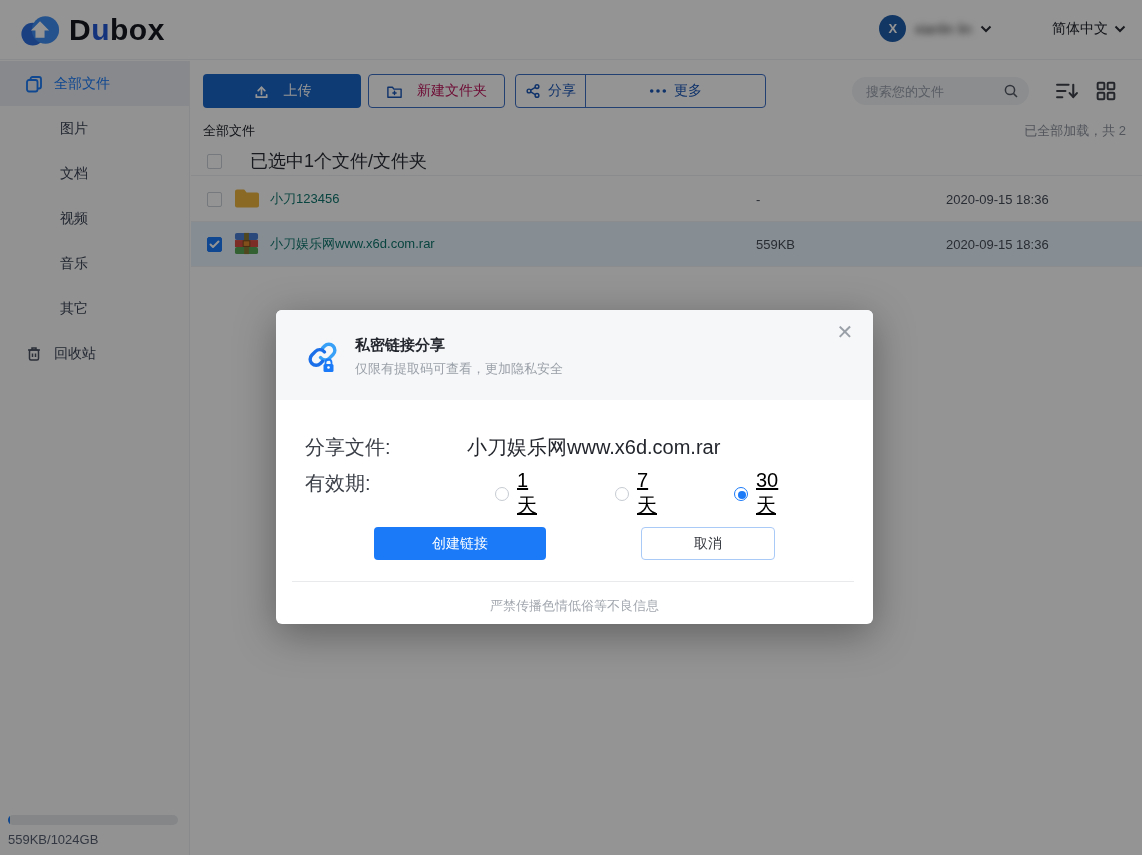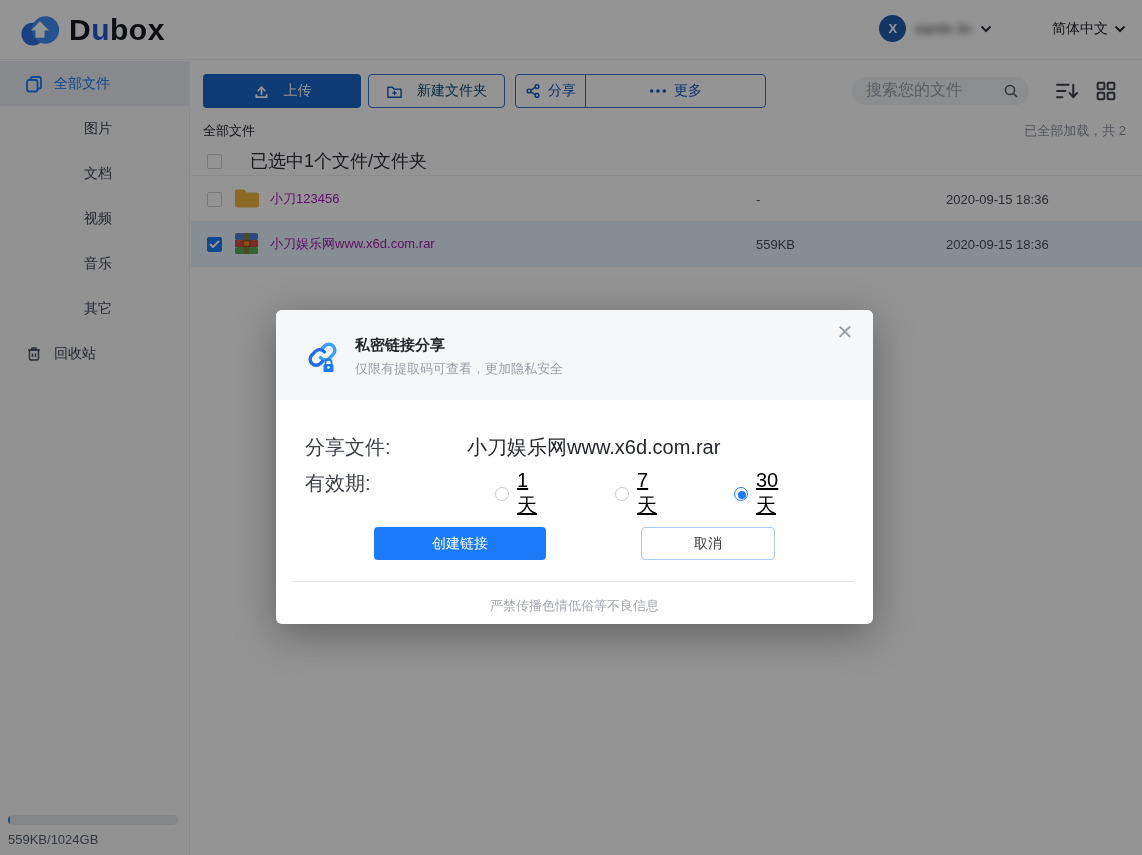--- a/index.html
+++ b/index.html
@@ -25,46 +25,46 @@
             display:flex; align-items:center; justify-content:center; font-size:13px; font-weight:bold; }
   .username { font-size:14px; color:#444; filter: blur(3px); }
   .lang-switch { position:absolute; right:16px; top:20px; display:flex; align-items:center; gap:6px; cursor:pointer;text-align:center; }
   .lang-label { font-size:14px; color:#20242c; }
 
   
   .sidebar { position:absolute; top:61px; left:0; width:190px; bottom:0; background:#fbfcfd; border-right:1px solid #eceef1; }
   .side-item { height:45px; display:flex; align-items:center; padding-left:25px; font-size:14px; color:#3c4354; cursor:pointer; }
   .side-item .s-icon { width:18px; height:18px; margin-right:11px; display:flex; }
   .side-item.active { background:#e8edf2; color:#1a7af8; }
-  .side-item.sub { padding-left:84px; }
+  .side-item.sub { padding-left:60px; }
   .storage { position:absolute; left:8px; bottom:8px; width:170px; }
   .storage-bar { height:10px; border-radius:5px; background:#e4e7ea; overflow:hidden; }
   .storage-fill { height:100%; width:2px; background:#1a7af8; border-radius:5px; }
   .storage-text { margin-top:7px; font-size:13px; color:#596070; }
 
   
   .main { position:absolute; left:191px; top:61px; right:0; bottom:0; background:#fff; }
 
   .toolbar-btn { position:absolute; top:13px; height:34px; border-radius:4px; display:flex;
                  align-items:center; justify-content:center; gap:14px; font-size:14px; cursor:pointer; }
   .btn-upload { left:12px; width:158px; background:#1a66c9; color:#fff; }
-  .btn-outline { border:1px solid #3d6fc4; color:#0c4a6e; background:transparent; }
+  .btn-outline { border:1px solid #3d6fc4; color:#be185d; background:transparent; }
   .btn-newfolder { left:177px; width:137px; }
   .btn-group { position:absolute; top:13px; left:324px; width:251px; height:34px;
                border:1px solid #3d6fc4; border-radius:4px; display:flex; }
   .btn-group .seg { display:flex; align-items:center; justify-content:center; gap:7px;
                     font-size:14px; color:#1a57b8; cursor:pointer; }
   .seg-share { width:70px; border-right:1px solid #3d6fc4; }
   .seg-more { flex:1; }
 
   .search-box { position:absolute; top:16px; left:661px; width:177px; height:28px;
                 background:#f1f3f6; border-radius:14px; }
   .search-box input { position:absolute; inset:0; border:none; outline:none; background:transparent;
-                      padding:0 32px 0 14px; font-size:16px; color:#333;
-                      font-family:Liberation Mono, monospace; }
+                      padding:0 32px 0 14px; font-size:13px; color:#333;
+                      font-family:Liberation Sans, sans-serif; }
   .search-box input::placeholder { color:#9aa1ad; }
   .search-glass { position:absolute; right:10px; top:6px; width:16px; height:16px; cursor:pointer; }
   .tool-icon { position:absolute; top:20px; width:24px; height:20px; cursor:pointer; display:flex; }
   .icon-sort { left:864px; }
   .icon-grid { left:905px; }
 
   .list-head { position:absolute; top:61px; left:12px; right:16px; height:18px; font-size:13px; }
   .breadcrumb { float:left; color:#20242c; cursor:pointer; }
   .load-status { float:right; color:#8d939e; }
 
@@ -74,21 +74,21 @@
 
   .cb { width:15px; height:15px; border:1px solid #ccd1d8; border-radius:2px; background:#fff;
         margin-left:16px; flex:none; display:flex; align-items:center; justify-content:center; cursor:pointer; }
   .cb.checked { background:#1a7af8; border-color:#1a7af8; }
 
   .file-row { position:absolute; left:0; right:0; height:45px; display:flex; align-items:center;
               border-bottom:1px solid #f0f2f4; font-size:13px; cursor:pointer; }
   .row-0 { top:116px; }
   .row-1 { top:161px; background:#e9f4fd; }
   .f-icon { width:26px; height:26px; margin-left:12px; flex:none; display:flex; }
-  .f-name { margin-left:10px; color:#a21caf; }
+  .f-name { margin-left:10px; color:#0f766e; }
   .f-size { position:absolute; left:565px; color:#464c59; }
   .f-date { position:absolute; left:732px; color:#464c59;margin-left:23px; }
 
   
   .dim { position:absolute; inset:0; background:rgba(0,0,0,0.42); z-index:50; }
 
   
   .modal { position:absolute; left:276px; top:310px; width:597px; height:314px; background:#fff;
            border-radius:6px; z-index:100; box-shadow:0 10px 40px rgba(0,0,0,0.35); }
   .modal-header { position:relative; height:90px; background:#f6f7f9; border-radius:6px 6px 0 0; }

